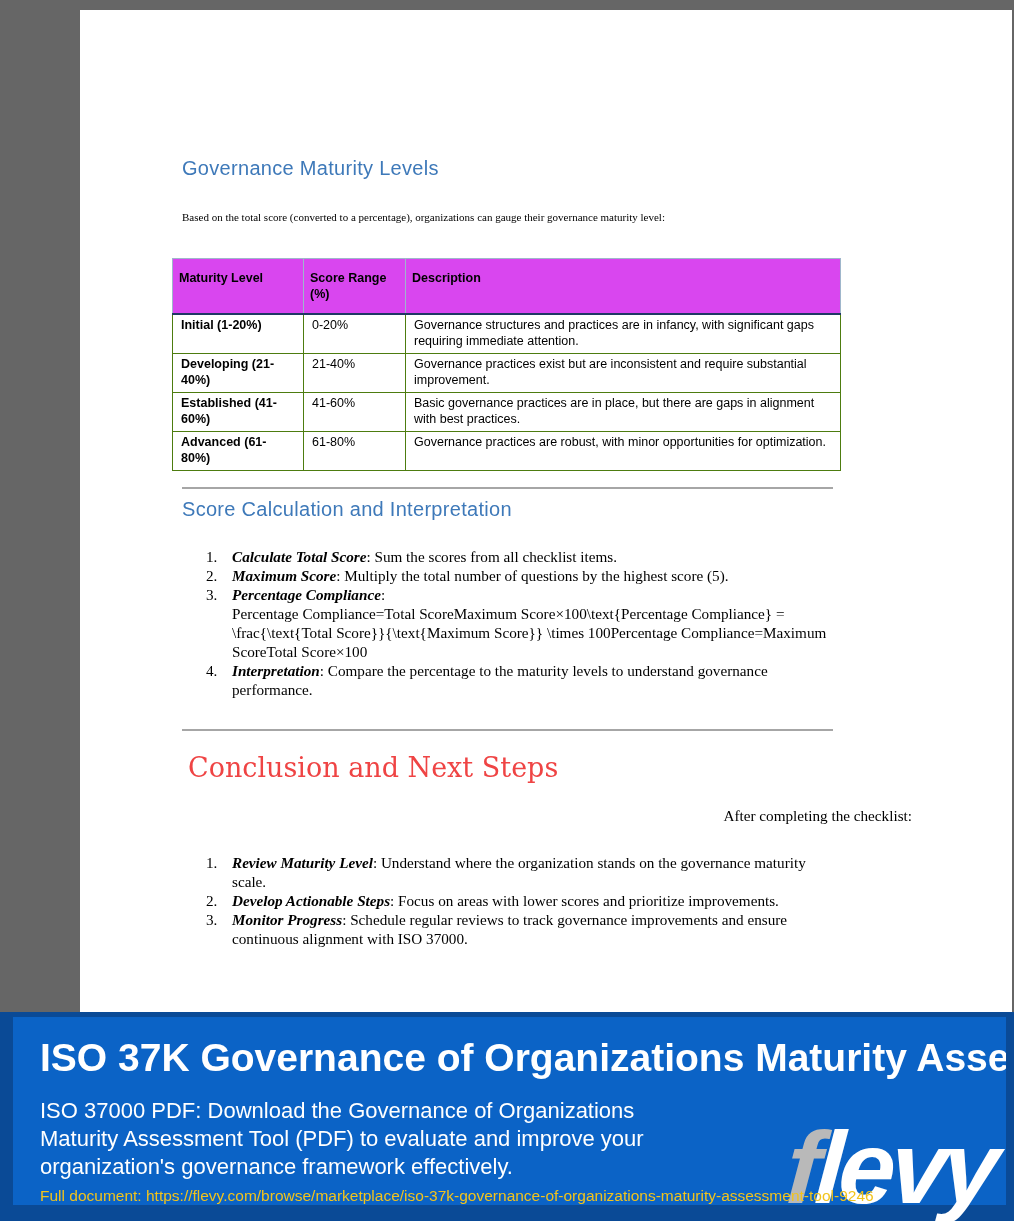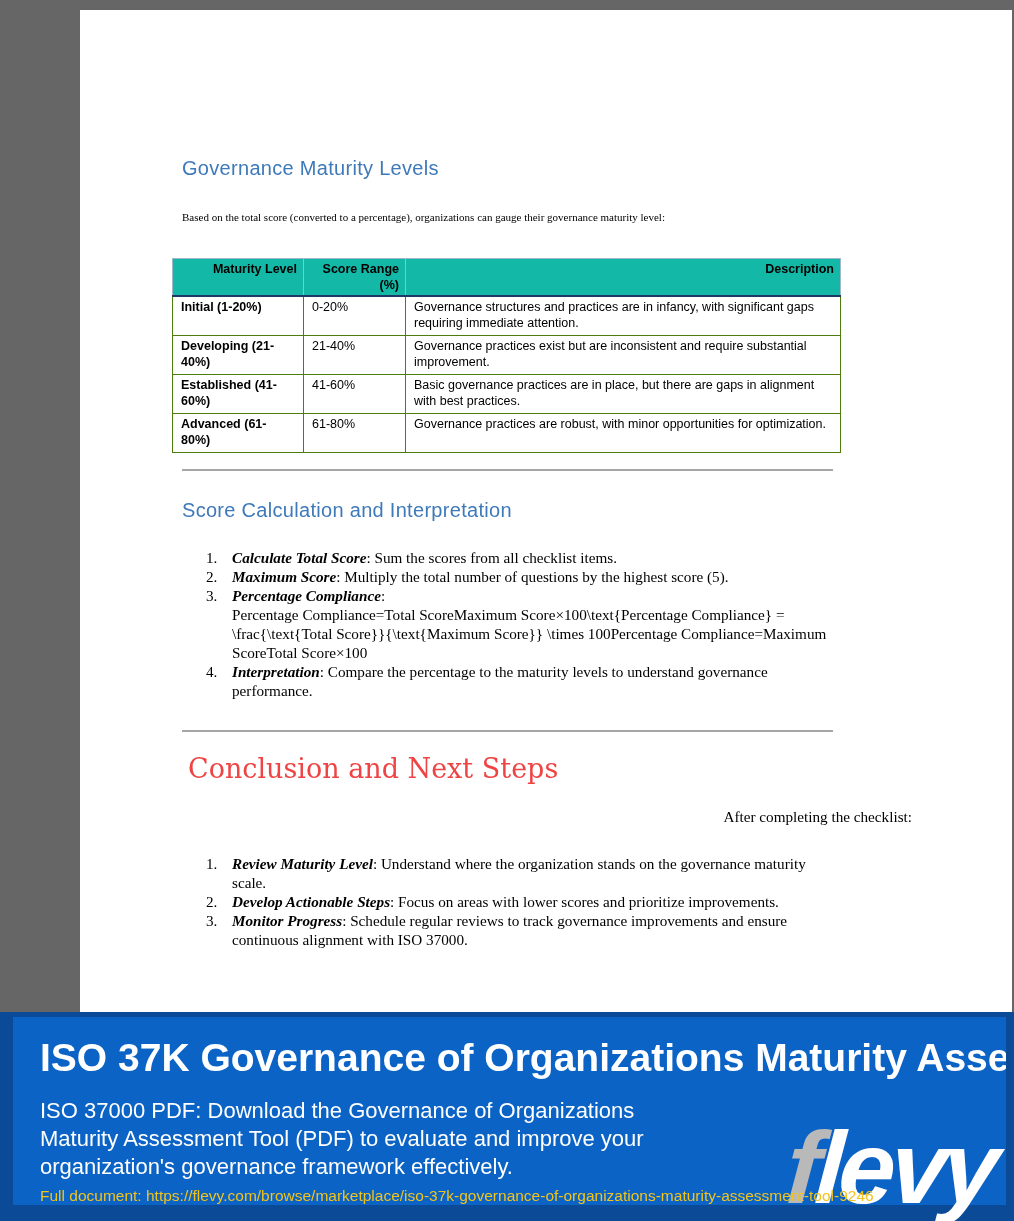--- a/index.html
+++ b/index.html
@@ -23,21 +23,21 @@
 
   h1.sans, h2.sans {
     font-family:"Liberation Sans", sans-serif;
     font-weight:400;
     font-size:20px; line-height:24px;
     color:#3E79B9;
     margin:0;
     letter-spacing:0.3px;
   }
   h1.sans { margin-bottom:28px; }
-  h2.sans { margin-top:27px; }
+  h2.sans { margin-top:8px; }
 
   p.intro {
     font-size:11px; line-height:19.5px;
     margin:0 0 30px 0;
     width:648px;
   }
 
   .caption {
     font-family:"Liberation Serif", serif;
     font-weight:bold;
@@ -48,26 +48,26 @@
 
   table.scoring {
     border-collapse:collapse;
     margin-left:-10px;
     width:668px;
     font-family:"Liberation Sans", sans-serif;
     font-size:12.5px; line-height:16px;
     table-layout:fixed;
   }
   table.scoring th {
-    background:#14b8a6;
+    background:#d946ef;
     border:1px solid #9FB6CB;
     border-bottom:2px solid #1F3864;
     font-weight:bold;
-    text-align:right;
-    padding:2px 6px;
+    text-align:left;
+    padding:11px 6px;
     vertical-align:top;
   }
   table.scoring td {
     border:1px solid #4d7c0f;
     padding:2px 8px 4px 8px;
     vertical-align:top;
   }
   td.level { font-weight:bold; }
 
   hr.rule {

